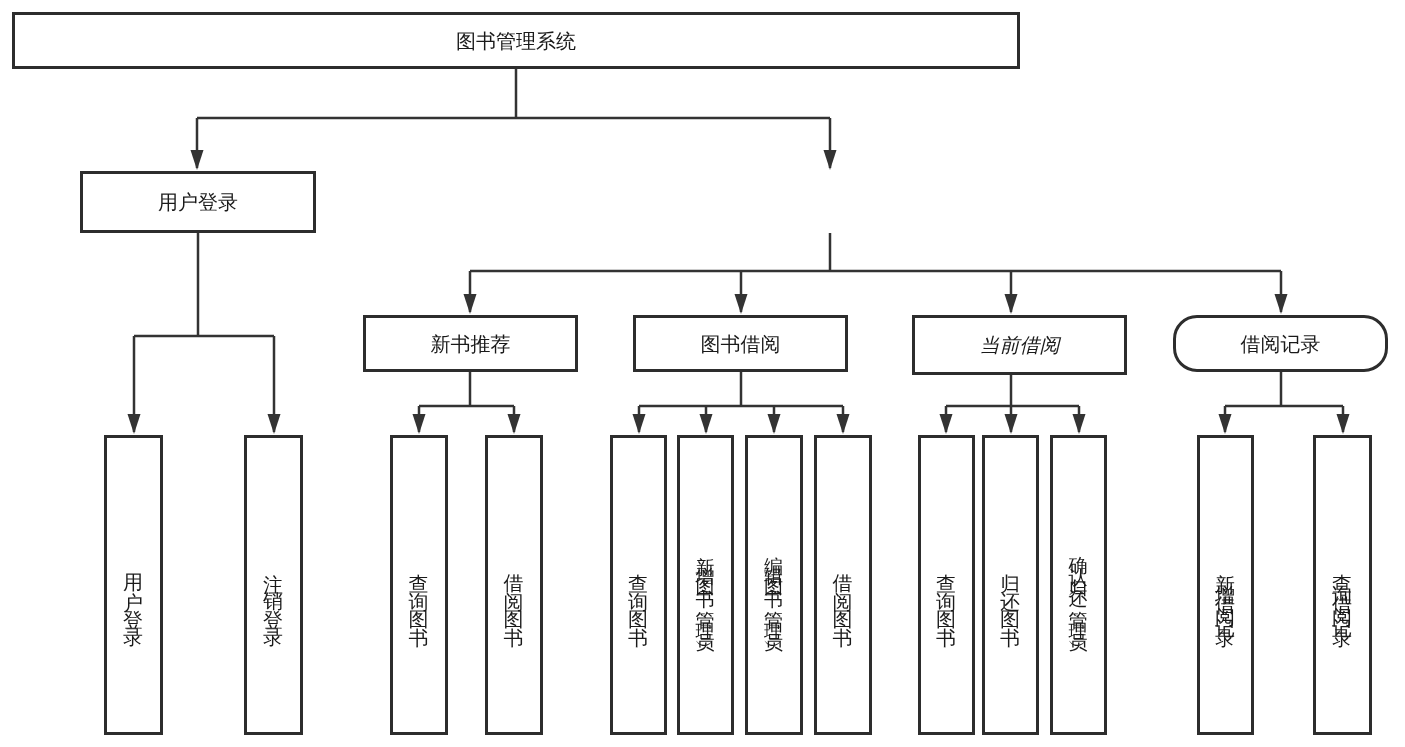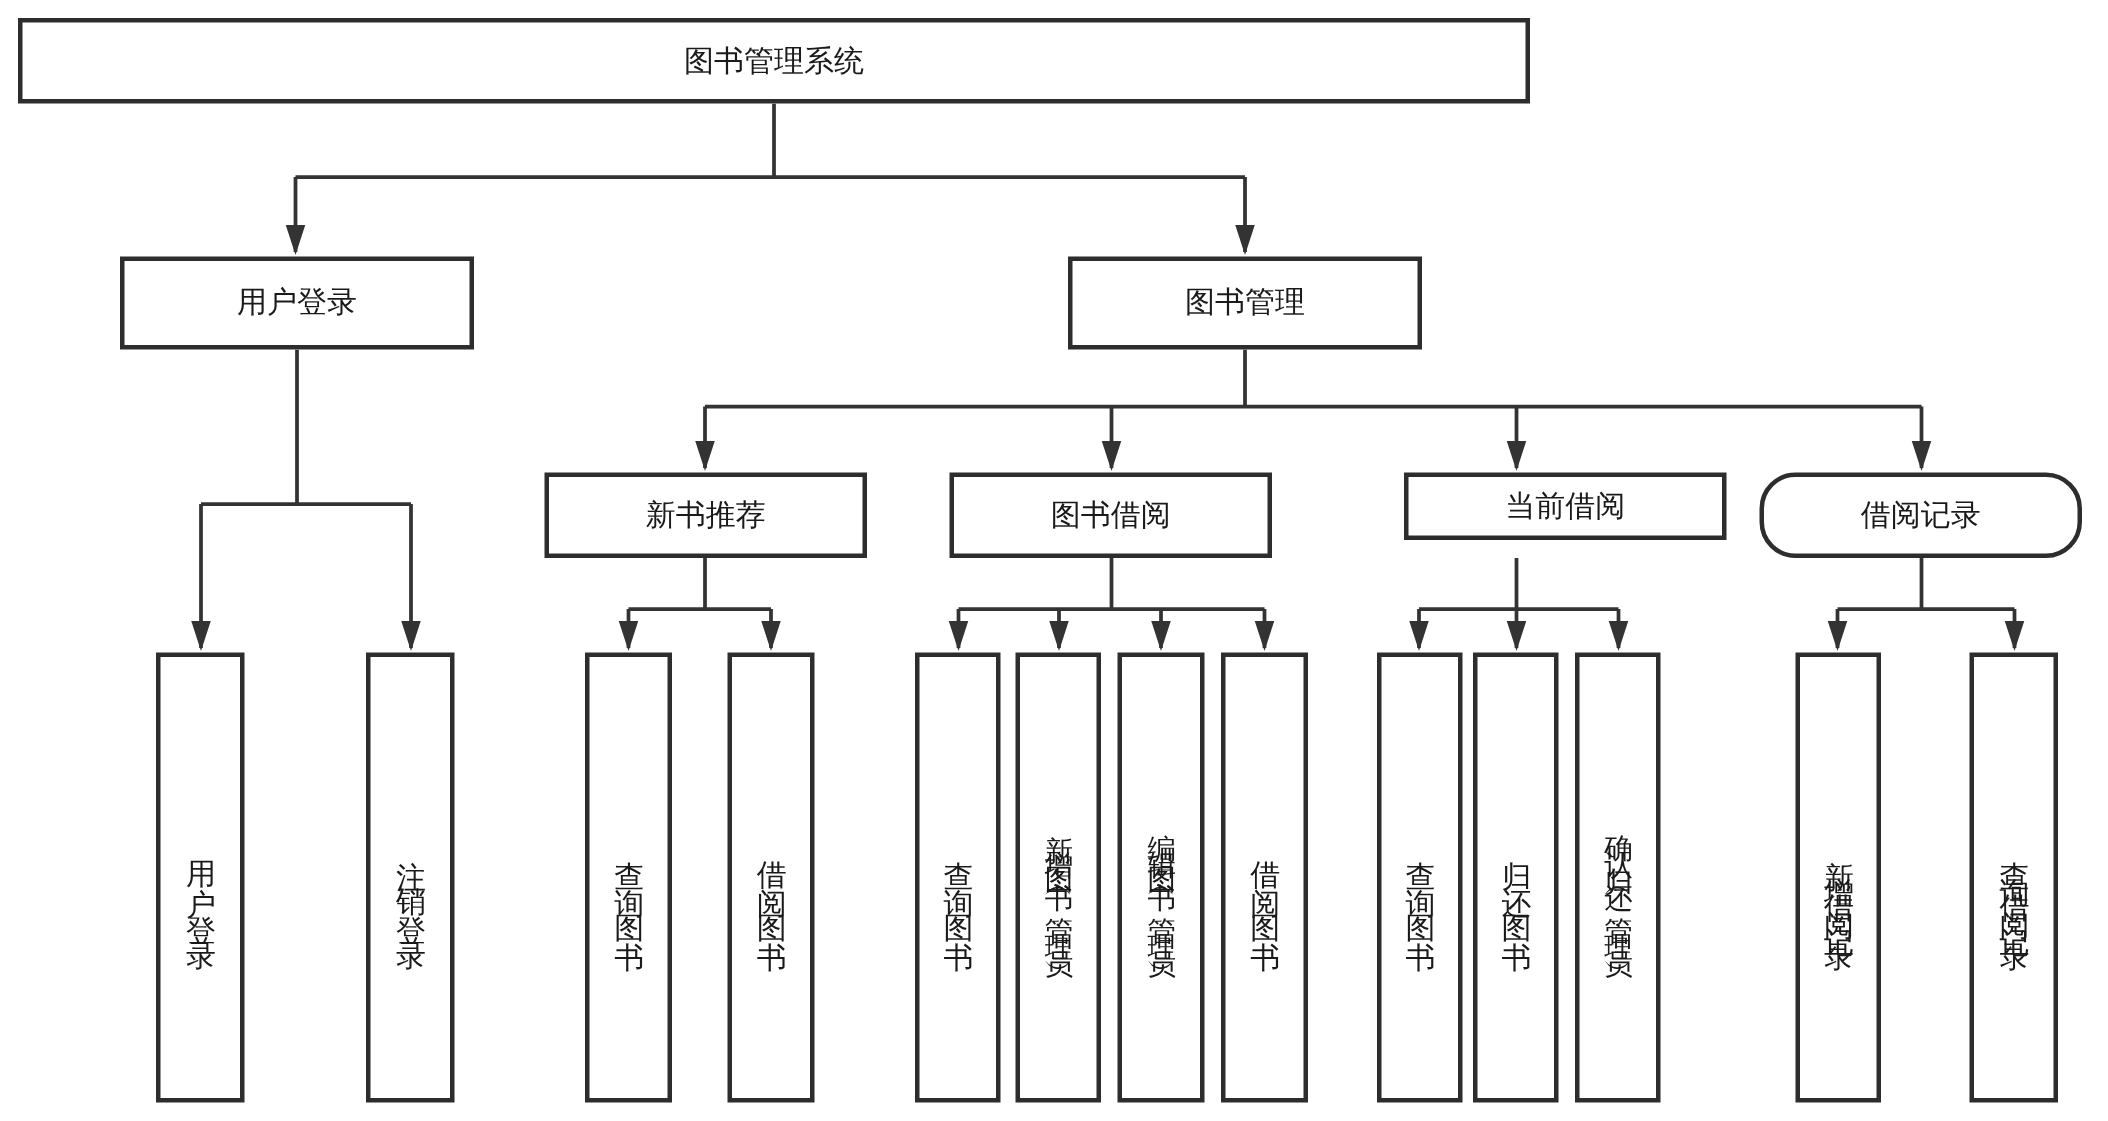--- a/index.html
+++ b/index.html
@@ -126,31 +126,28 @@
     </g>
   </svg>
 
   <div class="node" style="left:12px; top:12px; width:1008px; height:57px;">
     <span>图书管理系统</span>
   </div>
 
   <div class="node" style="left:80px; top:171px; width:236px; height:62px;">
     <span>用户登录</span>
   </div>
-  <div class="node" style="left:712px; top:171px; width:236px; height:62px;">
-    <span>图书管理</span>
-  </div>
 
   <div class="node" style="left:633px; top:315px; width:215px; height:57px;">
     <span>图书借阅</span>
   </div>
   <div class="node" style="left:363px; top:315px; width:215px; height:57px;">
     <span>新书推荐</span>
   </div>
-  <div class="node" style="left:936px; top:315px; width:215px; height:45px;">
+  <div class="node" style="left:912px; top:315px; width:215px; height:60px;font-style:italic;">
     <span>当前借阅</span>
   </div>
   <div class="node" style="left:1173px; top:315px; width:215px; height:57px;border-radius:24px;">
     <span>借阅记录</span>
   </div>
 
   <div class="node vnode v4" style="left:104px; top:435px; width:59px; height:300px;">
     <span>用户登录</span>
   </div>
   <div class="node vnode v4" style="left:244px; top:435px; width:59px; height:300px;">

